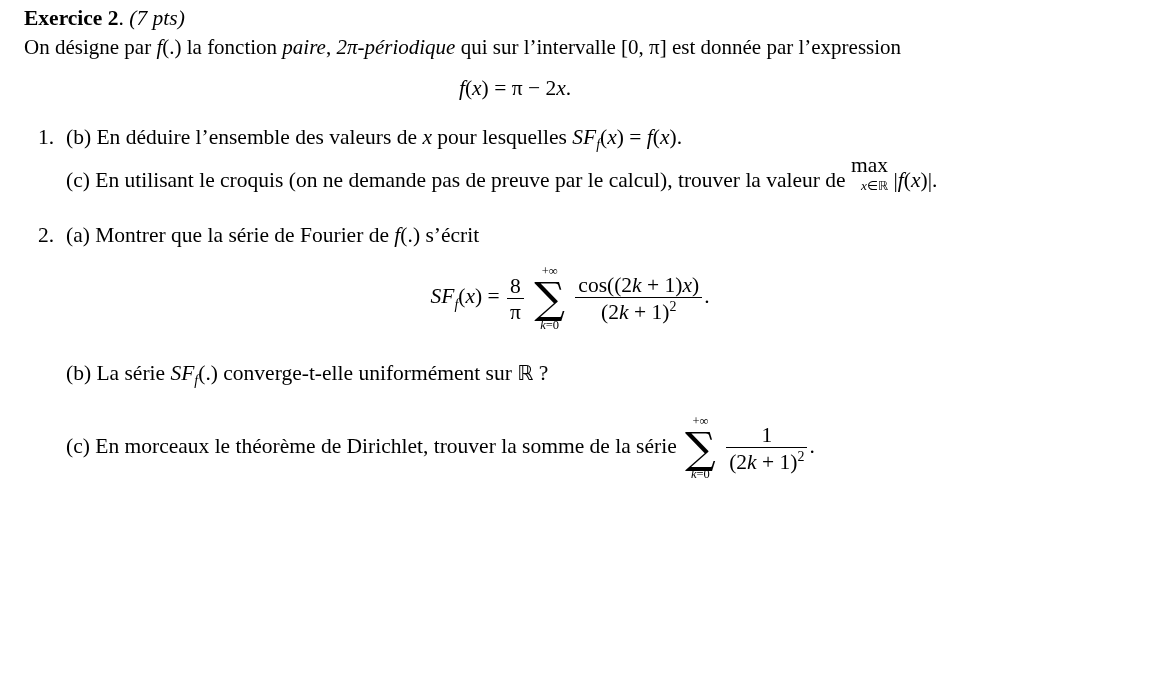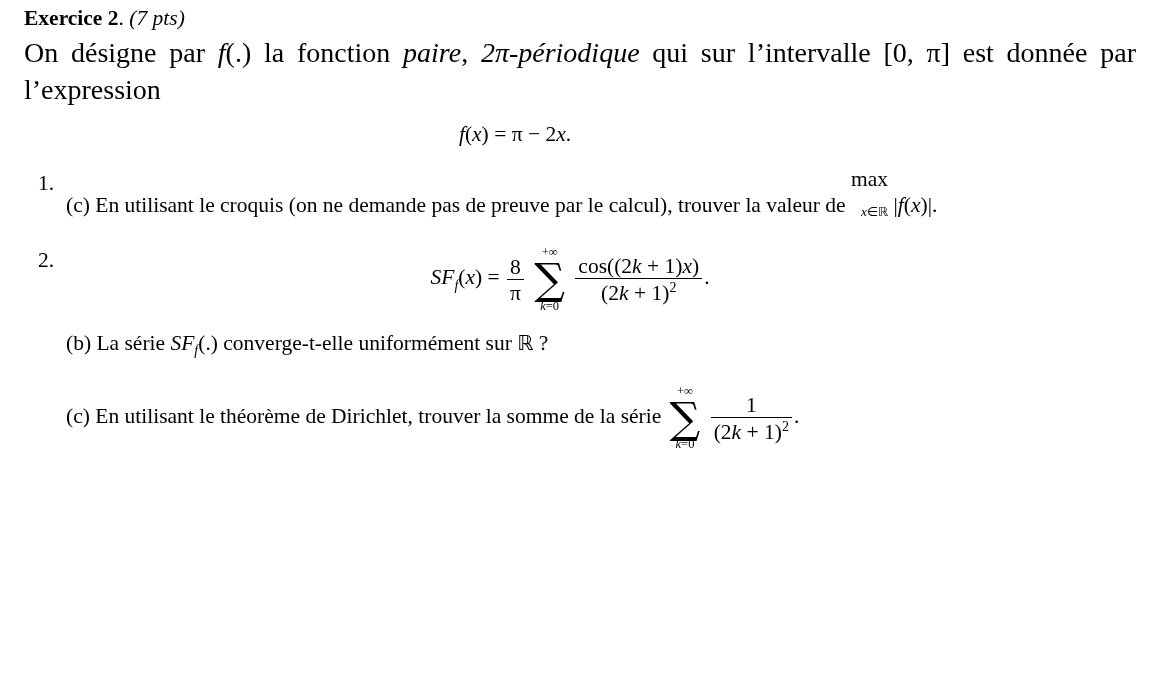--- a/index.html
+++ b/index.html
@@ -26,21 +26,21 @@
     font-size: 21.5px;
   }
   .ex-header .bold {
     font-weight: bold;
   }
   .ex-header .pts {
     font-style: italic;
   }
   .intro {
     margin: 3px 24px 14px 24px;
-    font-size: 28px;
+    font-size: 21px;
     line-height: 1.33;
     text-align: justify;
   }
   .it { font-style: italic; }
   .displayeq {
     text-align: center;
     margin: 9px 0 0 -130px;
     font-size: 21.5px;
   }
   ol.qlist {
@@ -79,21 +79,21 @@
   sub.sm { font-size: 0.65em; vertical-align: sub; }
 
   
   .maxop {
     display: inline-block;
     vertical-align: -0.15em;
     text-align: right;
     line-height: 1;
   }
   .maxop .top { display: block; }
-  .maxop .bot { display: block; font-size: 0.62em; margin-top: 14px; }
+  .maxop .bot { display: block; font-size: 0.62em; margin-top: 3px; }
 
   
   .sigma {
     display: inline-block;
     vertical-align: middle;
     text-align: center;
     line-height: 1;
     margin: 0 3px;
   }
   .sigma .lim {
@@ -127,21 +127,21 @@
   .eq-sf {
     text-align: center;
     margin: 16px 0 0 -40px;
     font-size: 21.5px;
   }
   .note {
     font-style: italic;
     margin-top: 18px;
     margin-right: 40px;
   }
-  .spaced { margin-top: 16px; }
+  .spaced { margin-top: 27px; }
   .spaced2 { margin-top: 22px; }
   .q2 { margin-top: 26px; }
   .lastline {
     margin-top: 24px;
     line-height: 1.0;
   }
 </style>
 </head>
 <body>
 
@@ -158,27 +158,35 @@
 
   <div class="displayeq">
     <span class="v">f</span>(<span class="v">x</span>) = <span class="math">π</span> − 2<span class="v">x</span>.
   </div>
 
   <ol class="qlist">
 
     <li class="qitem spaced2">
       <span class="qnum">1.</span>
       <div class="sub">
+        <span>(b)</span>
+        En déduire l’ensemble des valeurs de <span class="v">x</span> pour lesquelles <span class="v">SF</span><sub class="sm"><span class="v">f</span></sub>(<span class="v">x</span>) = <span class="v">f</span>(<span class="v">x</span>).
+      </div>
+      <div class="sub">
         <span>(c)</span>
         En utilisant le croquis (on ne demande pas de preuve par le calcul), trouver la valeur de <span class="maxop"><span class="top">max</span><span class="bot"><span class="v">x</span><span class="bb">∈ℝ</span></span></span> |<span class="v">f</span>(<span class="v">x</span>)|.
       </div>
     </li>
 
     <li class="qitem q2">
       <span class="qnum">2.</span>
+      <div class="sub">
+        <span>(a)</span>
+        Montrer que la série de Fourier de <span class="v">f</span>(.) s’écrit
+      </div>
 
       <div class="eq-sf">
         <span class="v">SF</span><sub class="sm"><span class="v">f</span></sub>(<span class="v">x</span>) =
         <span class="frac">
           <span class="num">8</span>
           <span class="den">π</span>
         </span>
         <span class="sigma">
           <span class="lim">+∞</span>
           <span class="sig">∑</span>
@@ -191,21 +199,21 @@
       </div>
 
 
       <div class="sub spaced">
         <span>(b)</span>
         La série <span class="v">SF</span><sub class="sm"><span class="v">f</span></sub>(.) converge-t-elle uniformément sur <span class="bb">ℝ</span> ?
       </div>
 
       <div class="lastline">
         <span>(c)</span>
-        <span>En utilisant le théorème de Dirichlet, trouver la somme de la série</span>
+        <span>En morceaux le théorème de Dirichlet, trouver la somme de la série</span>
         <span class="sigma">
           <span class="lim">+∞</span>
           <span class="sig">∑</span>
           <span class="lim"><span class="v">k</span>=0</span>
         </span>
         <span class="frac">
           <span class="num">1</span>
           <span class="den">(2<span class="v">k</span> + 1)<sup class="sm">2</sup></span>
         </span><span>.</span>
       </div>

